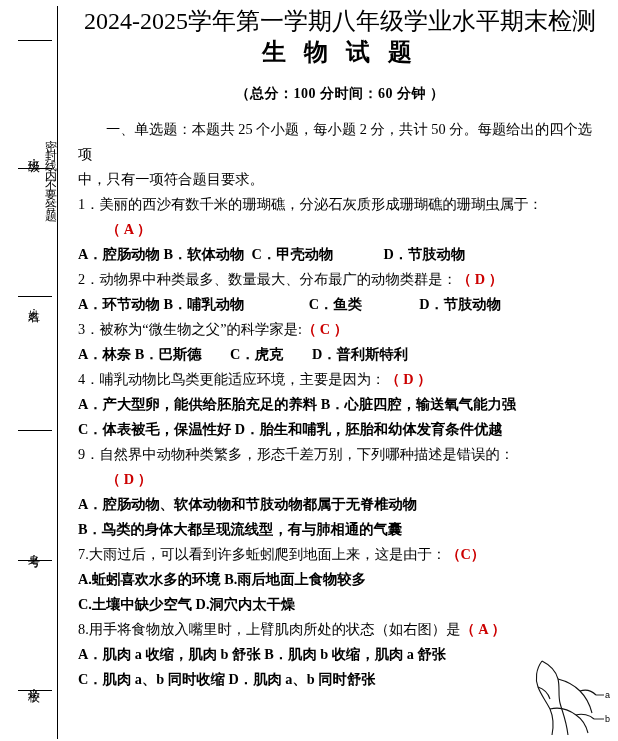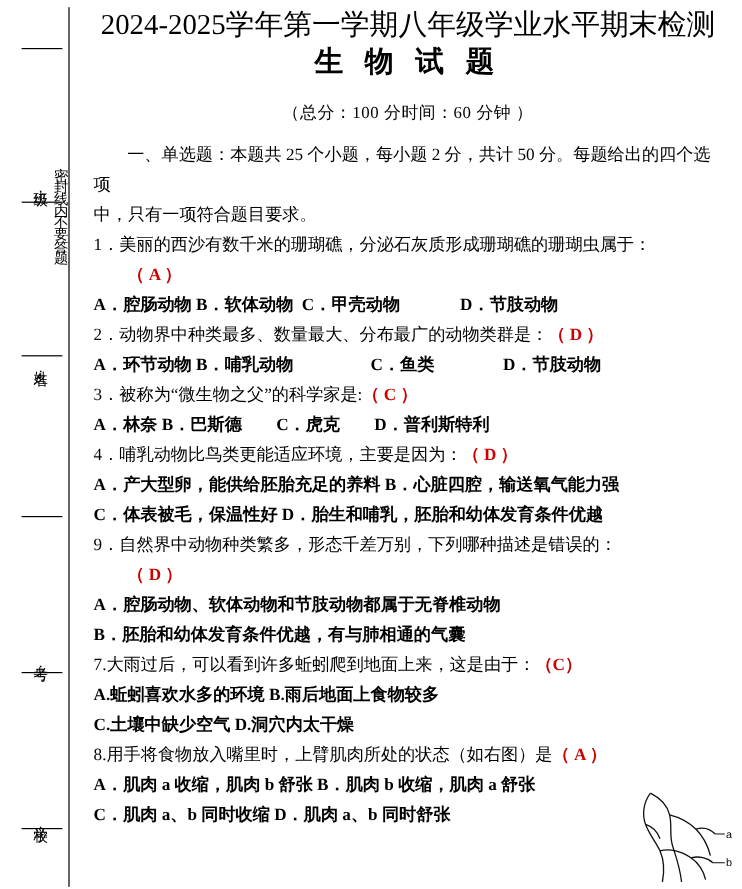--- a/index.html
+++ b/index.html
@@ -88,21 +88,21 @@
     font-weight: bold;
     font-size: 24px;
     line-height: 30px;
     text-align: center;
     letter-spacing: 6px;
     margin-top: 1px;
   }
   .subtitle {
     text-align: center;
     font-size: 14px;
-    font-weight: normal;
+    font-weight: bold;
     margin-top: 18px;
     letter-spacing: 0.5px;
   }
   .q-block {
     margin-top: 14px;
     font-size: 14.3px;
     line-height: 25px;
   }
   .para {
     text-indent: 0;
@@ -181,21 +181,21 @@
       <p class="para">3．被称为“微生物之父”的科学家是:<span style="color:#cc0000;font-weight:bold;">（ C ）</span></p>
       <p class="para opts">A．林奈 B．巴斯德        C．虎克        D．普利斯特利</p>
 
       <p class="para">4．哺乳动物比鸟类更能适应环境，主要是因为：<span style="color:#cc0000;font-weight:bold;">（          D       ）</span></p>
       <p class="para opts">A．产大型卵，能供给胚胎充足的养料 B．心脏四腔，输送氧气能力强</p>
       <p class="para opts">C．体表被毛，保温性好 D．胎生和哺乳，胚胎和幼体发育条件优越</p>
 
       <p class="para">9．自然界中动物种类繁多，形态千差万别，下列哪种描述是错误的：</p>
       <p class="para indent2 ans">（     D   ）</p>
       <p class="para opts">A．腔肠动物、软体动物和节肢动物都属于无脊椎动物</p>
-      <p class="para opts">B．胚胎和幼体发育条件优越，有与肺相通的气囊</p>
+      <p class="para opts">B．鸟类的身体大都呈现流线型，有与肺相通的气囊</p>
 
       <p class="para">7.大雨过后，可以看到许多蚯蚓爬到地面上来，这是由于：<span style="color:#cc0000;font-weight:bold;">（C）</span></p>
       <p class="para opts">A.蚯蚓喜欢水多的环境 B.雨后地面上食物较多</p>
       <p class="para opts">C.土壤中缺少空气 D.洞穴内太干燥</p>
 
       <p class="para">8.用手将食物放入嘴里时，上臂肌肉所处的状态（如右图）是<span style="color:#cc0000;font-weight:bold;">（        A        ）</span></p>
       <p class="para opts">A．肌肉 a 收缩，肌肉 b 舒张 B．肌肉 b 收缩，肌肉 a 舒张</p>
       <p class="para opts">C．肌肉 a、b 同时收缩 D．肌肉 a、b 同时舒张</p>
 
     </div>

